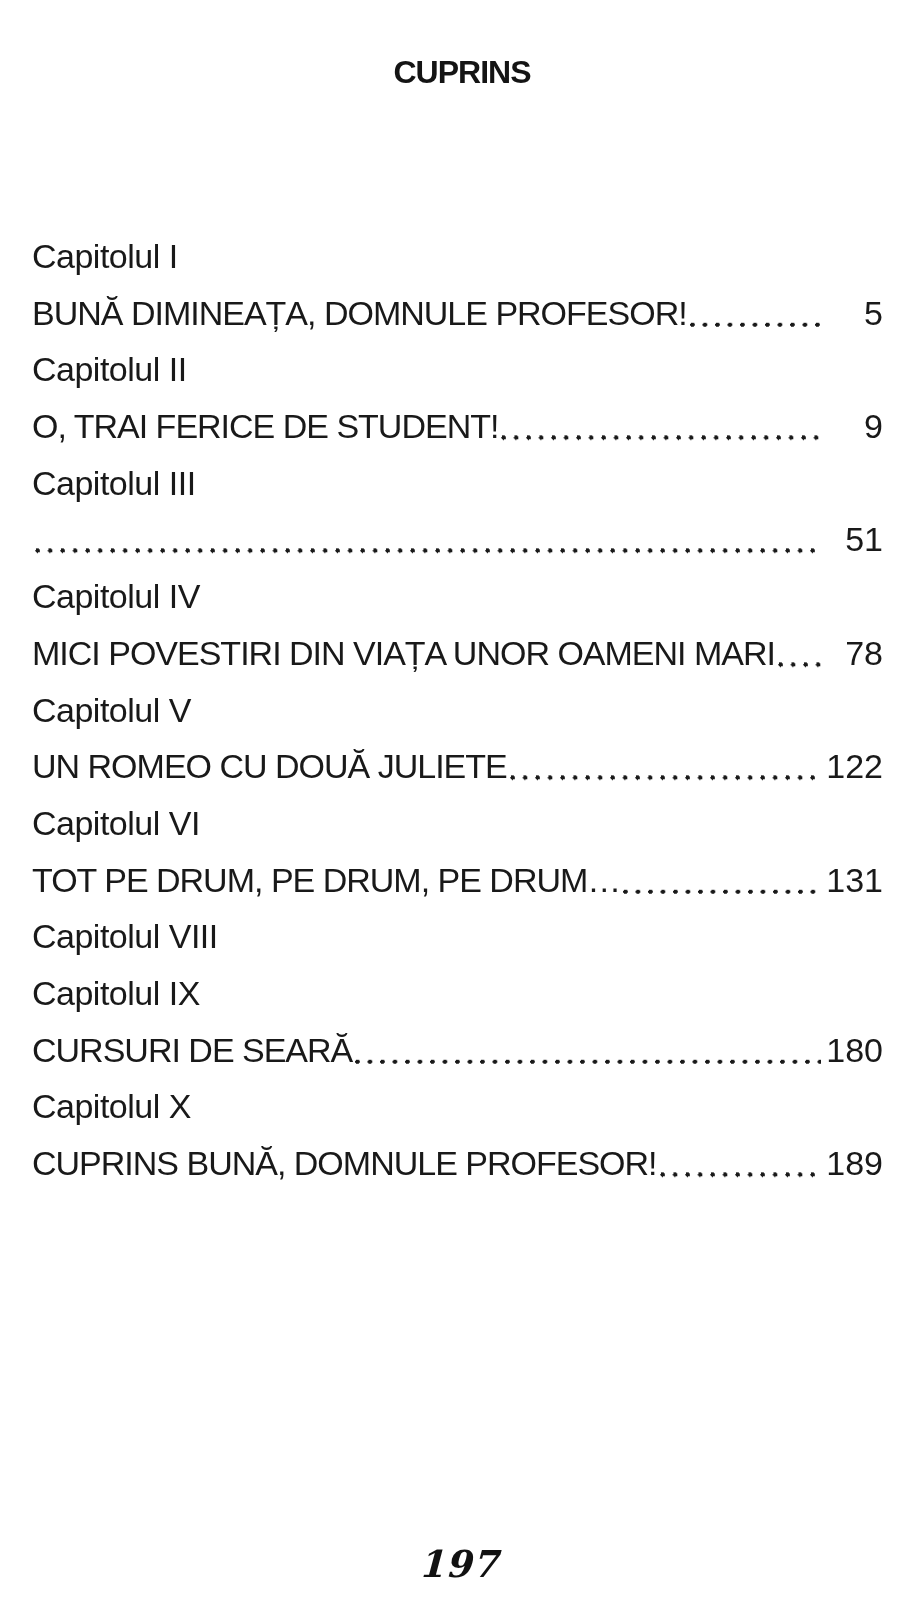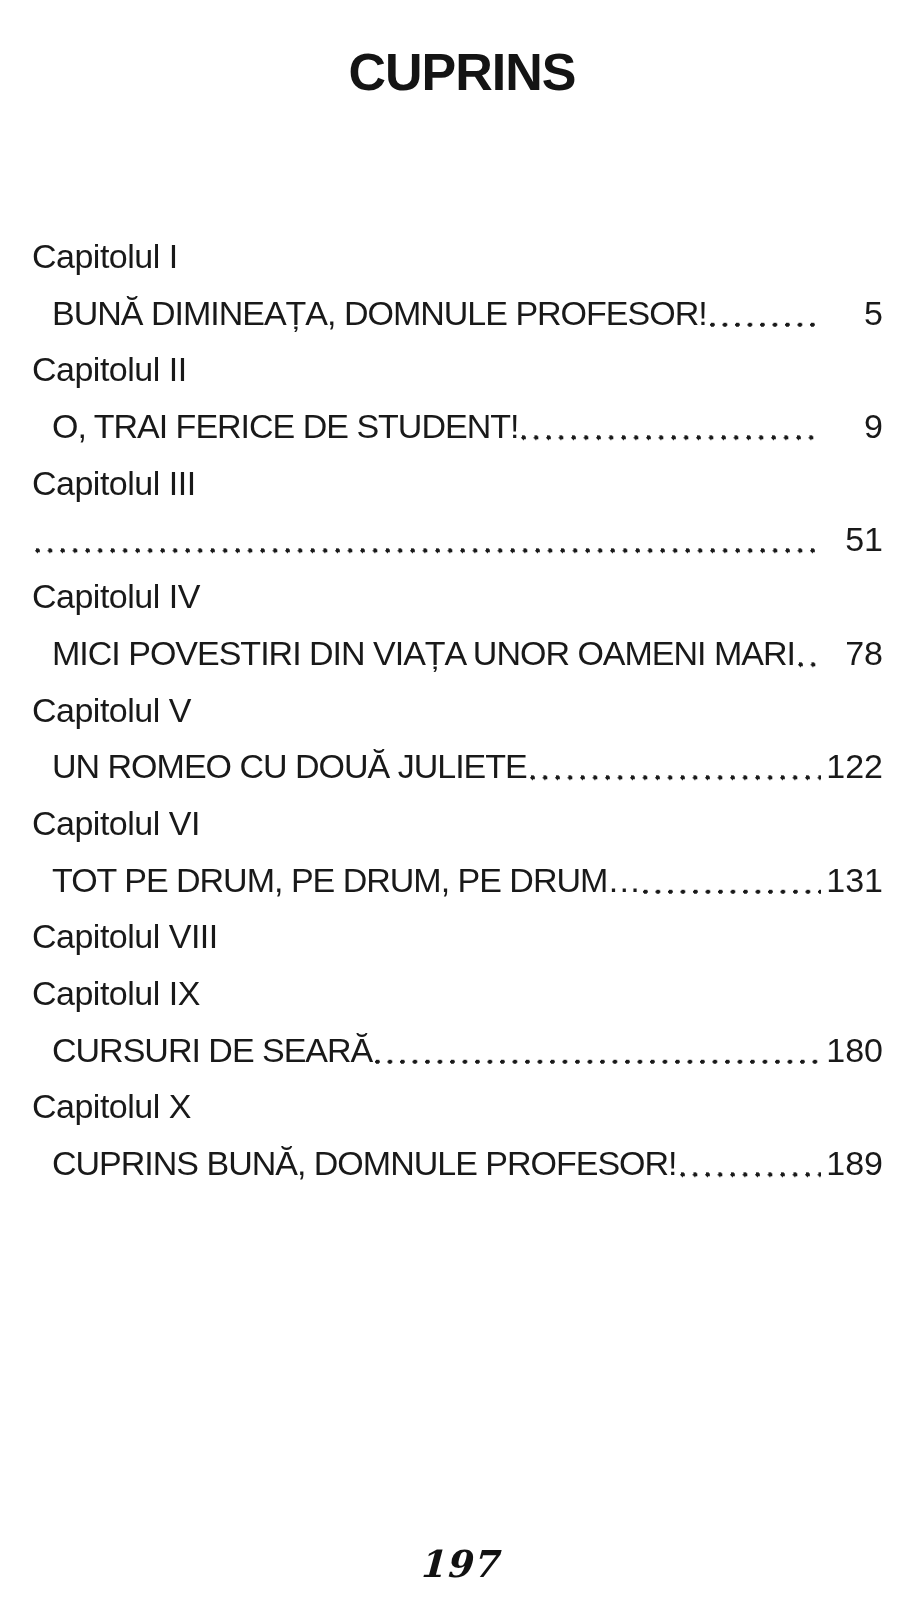--- a/index.html
+++ b/index.html
@@ -8,21 +8,21 @@
     height: 1600px;
     background: #ffffff;
     font-family: "Liberation Sans", sans-serif;
     color: #191919;
     position: relative;
     overflow: hidden;
   }
   .doc-title {
     margin: 46px 0 0 0;
     text-align: center;
-    font-size: 52px;
+    font-size: 32px;
     line-height: 52px;
     font-weight: 700;
     letter-spacing: -1px;
     color: #141414;
   }
   .toc {
     margin-top: 130px;
     padding-left: 32px;
     padding-right: 41px;
   }
@@ -37,21 +37,20 @@
     display: flex;
     align-items: stretch;
     font-size: 34px;
     letter-spacing: -1px;
     line-height: 56.7px;
     height: 56.7px;
   }
   .title-text {
     flex: 0 0 auto;
     white-space: nowrap;
-    margin-left: 20px;
   }
   .leader {
     flex: 1 1 auto;
     margin-left: 3px;
     background-image: radial-gradient(circle 2.2px at 2.5px 39.5px, #191919 99%, transparent 100%);
     background-size: 12.5px 56.7px;
     background-repeat: repeat-x;
   }
   .pagenum {
     flex: 0 0 auto;

